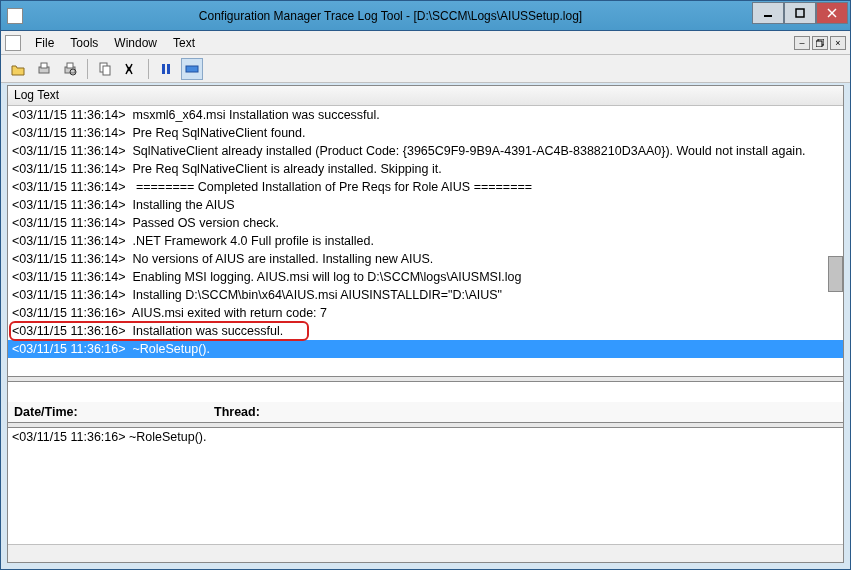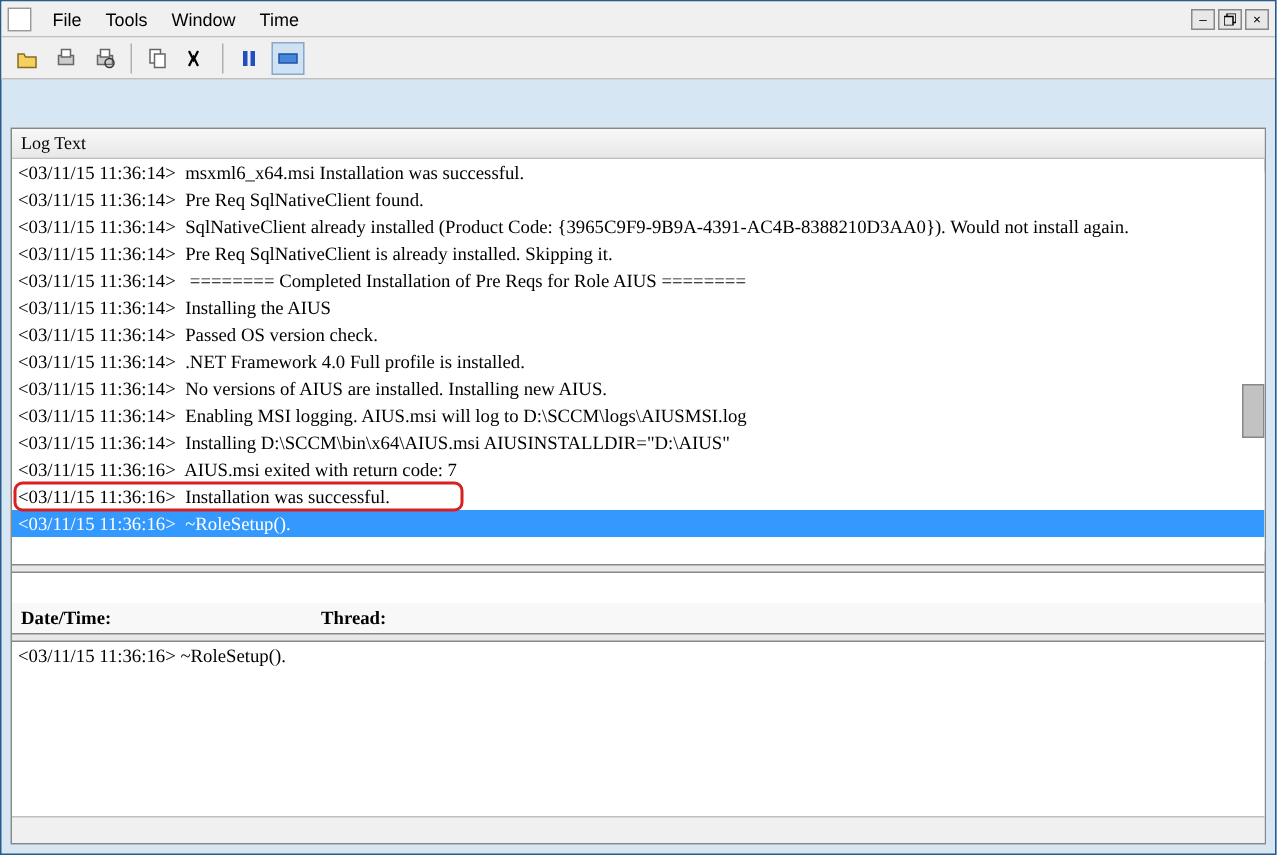--- a/index.html
+++ b/index.html
@@ -122,21 +122,20 @@
 }
 
 .content {
   position: absolute;
   top: 84px;
   left: 6px;
   right: 6px;
   bottom: 6px;
   background: #fff;
   border: 1px solid #888;
-  font-family: Liberation Serif, serif;
 }
 .col-header {
   height: 20px;
   background: linear-gradient(#f8f8f8, #e8e8e8);
   border-bottom: 1px solid #c0c0c0;
   padding: 2px 6px;
   font-size: 12px;
 }
 .log-list {
   position: absolute;
@@ -225,27 +224,49 @@
   background: #f0f0f0;
   border-top: 1px solid #c0c0c0;
 }
 svg { display: block; }
 </style>
 </head>
 <body>
 
 <div class="window">
 
+  <div class="titlebar">
+    <div class="titlebar-icon"></div>
+    <div class="title-text">Configuration Manager Trace Log Tool - [D:\SCCM\Logs\AIUSSetup.log]</div>
+    <div class="win-controls">
+      <div class="win-btn min">
+        <svg width="10" height="10">
+            <line x1="1" y1="8" x2="9" y2="8" stroke="#000" stroke-width="2"></line>
+          </svg>
+      </div>
+      <div class="win-btn max">
+        <svg width="10" height="10">
+            <rect x="1" y="1" width="8" height="8" fill="none" stroke="#000" stroke-width="1.5"></rect>
+          </svg>
+      </div>
+      <div class="win-btn close">
+        <svg width="10" height="10">
+            <line x1="1" y1="1" x2="9" y2="9" stroke="#fff" stroke-width="1.5"></line>
+            <line x1="9" y1="1" x2="1" y2="9" stroke="#fff" stroke-width="1.5"></line>
+          </svg>
+      </div>
+    </div>
+  </div>
 
   <div class="menubar">
     <div class="mdi-icon"></div>
     <div class="menu-item">File</div>
     <div class="menu-item">Tools</div>
     <div class="menu-item">Window</div>
-    <div class="menu-item">Time</div>
+    <div class="menu-item">Text</div>
     <div class="mdi-controls">
       <div class="mdi-btn">–</div>
       <div class="mdi-btn">
           <svg width="8" height="8">
             <rect x="2" y="0" width="6" height="6" fill="none" stroke="#000"></rect>
             <rect x="0" y="2" width="6" height="6" fill="#e8e8e8" stroke="#000"></rect>
           </svg>
         </div>
       <div class="mdi-btn">×</div>
     </div>

